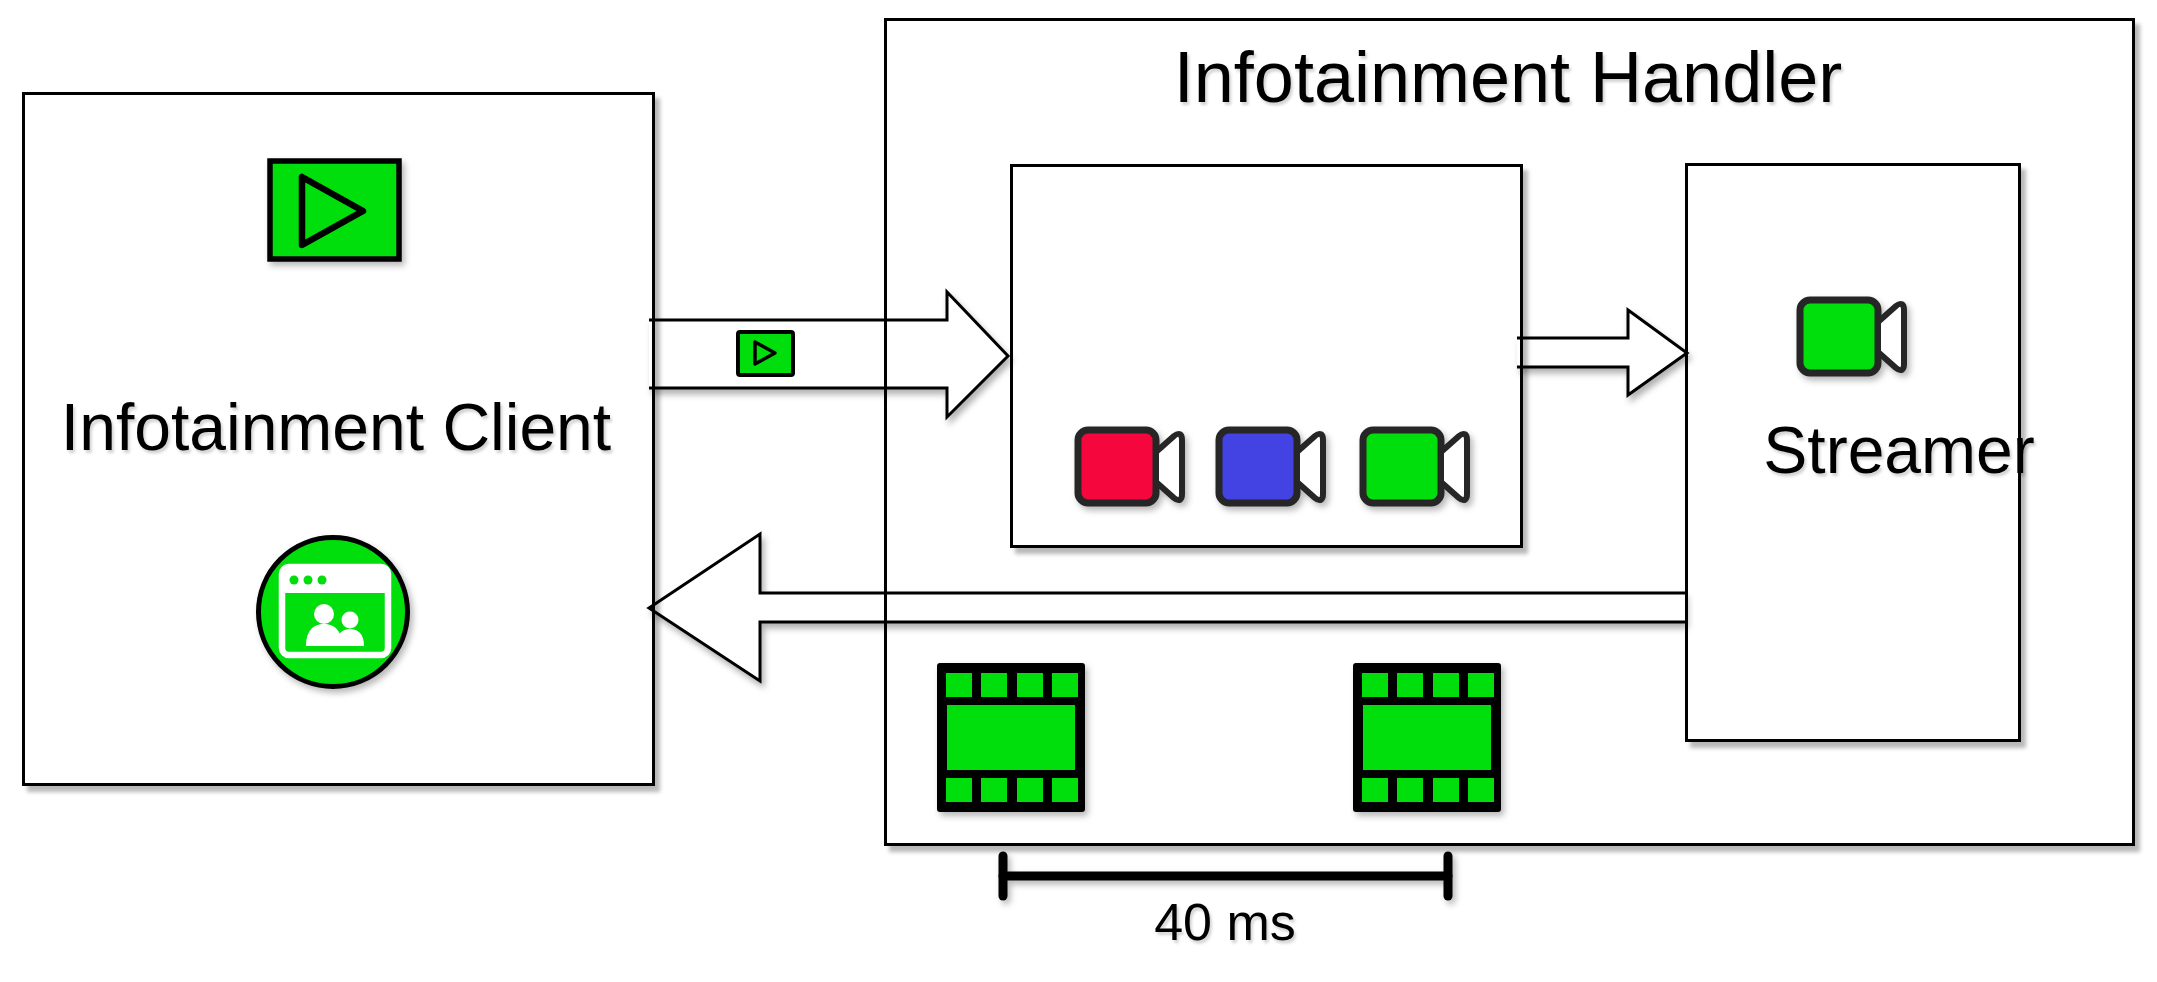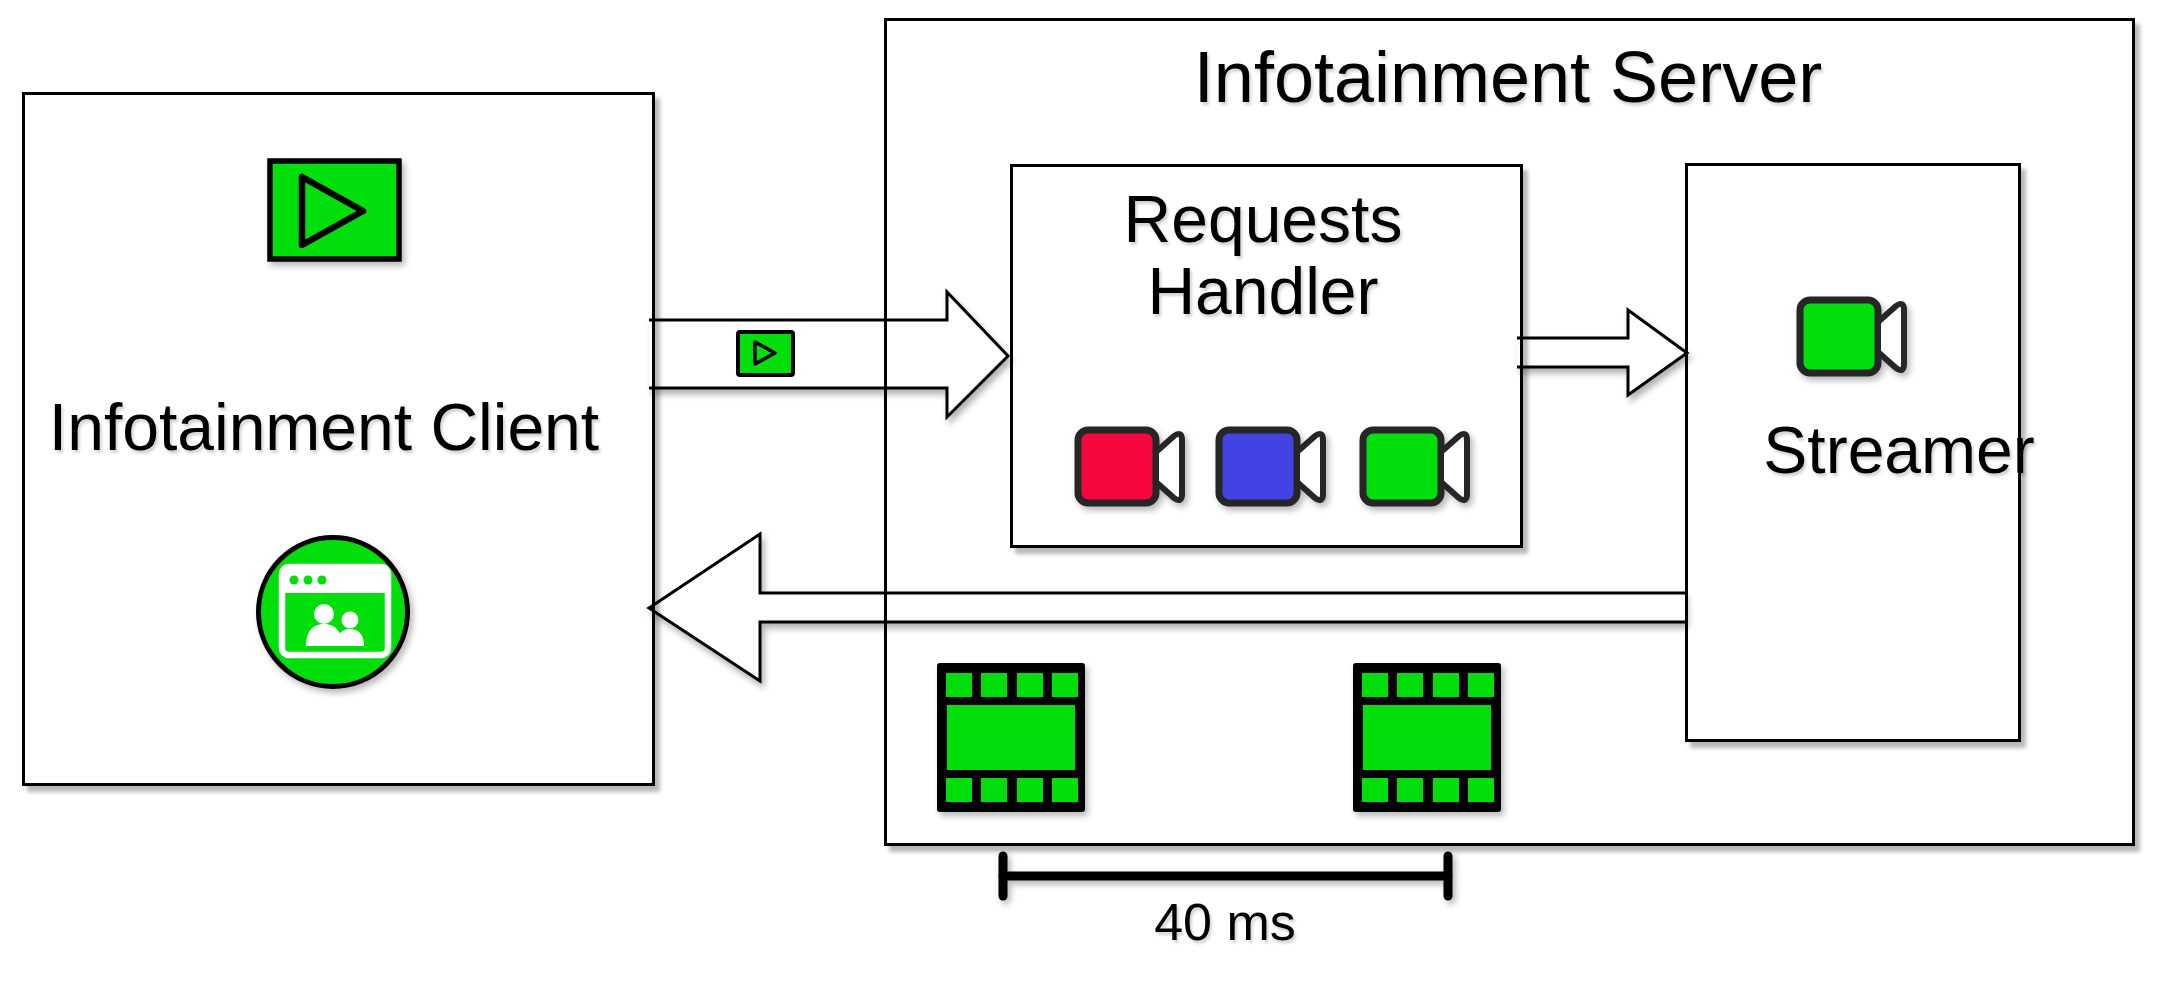--- a/index.html
+++ b/index.html
@@ -11,21 +11,21 @@
   .box{position:absolute;border:3px solid #000;background:transparent;z-index:2;
        box-shadow:5px 6px 4px rgba(0,0,0,0.28);}
   #client-box  {left:22px;  top:92px;  width:627px;  height:688px;}
   #server-box  {left:884px; top:18px;  width:1245px; height:822px;}
   #handler-box {left:1010px;top:164px; width:507px;  height:378px;}
   #streamer-box{left:1685px;top:163px; width:330px;  height:573px;}
 
   
   .lbl{position:absolute;z-index:3;white-space:nowrap;transform:translateX(-50%);
        line-height:1;text-shadow:2px 3px 3px rgba(0,0,0,0.18);}
-  #client-title  {left:324px; top:394px; font-size:66px;}
+  #client-title  {left:336px; top:394px; font-size:66px;}
   #server-title  {left:1508px;top:41px;  font-size:72px;}
   #handler-label {left:1263px;top:183px; font-size:66px;line-height:72px;text-align:center;}
   #streamer-label{left:1851px;top:417px; font-size:66px;margin-left:48px;}
   #timing-label  {left:1225px;top:896px; font-size:52px;}
 
   
   .arrow{position:absolute;z-index:1;filter:drop-shadow(3px 5px 3px rgba(0,0,0,0.30));}
   .icon {position:absolute;z-index:3;filter:drop-shadow(3px 4px 3px rgba(0,0,0,0.28));}
   #request-arrow {left:645px; top:285px;}
   #handoff-arrow {left:1512px;top:303px;}
@@ -64,25 +64,21 @@
   <svg id="response-arrow" class="arrow" width="1055" height="170" viewBox="0 0 1055 170">
     <path class="arrow-shape" d="M1045,68 L120,68 L120,9 L9,83 L120,156 L120,97 L1045,97"></path>
   </svg>
 
   <div id="client-box" class="box"></div>
   <div id="server-box" class="box"></div>
   <div id="handler-box" class="box"></div>
   <div id="streamer-box" class="box"></div>
 
   <div id="client-title" class="lbl">Infotainment Client</div>
-  <div id="server-title" class="lbl">Infotainment Server</div>
-  <div id="handler-label" class="lbl">
-    <span>Requests</span><br>
-    <span>Handler</span>
-  </div>
+  <div id="server-title" class="lbl">Infotainment Handler</div>
   <div id="streamer-label" class="lbl">Streamer</div>
   <div id="timing-label" class="lbl">40 ms</div>
 
   <svg id="play-icon" class="icon" width="135" height="104" viewBox="0 0 135 104">
     <rect x="3" y="3" width="129" height="98" style="fill:var(--accent-green,#00DE0C);stroke:#000;stroke-width:5.5;"></rect>
     <path d="M35,19 L35,87 L96,53 Z" style="fill:none;stroke:#000;stroke-width:6.5;stroke-linejoin:round;"></path>
   </svg>
 
   <svg id="video-call-icon" class="icon" width="158" height="158" viewBox="0 0 158 158">
     <circle cx="79" cy="79" r="74.5" style="fill:var(--accent-green,#00DE0C);stroke:#000;stroke-width:5;"></circle>

